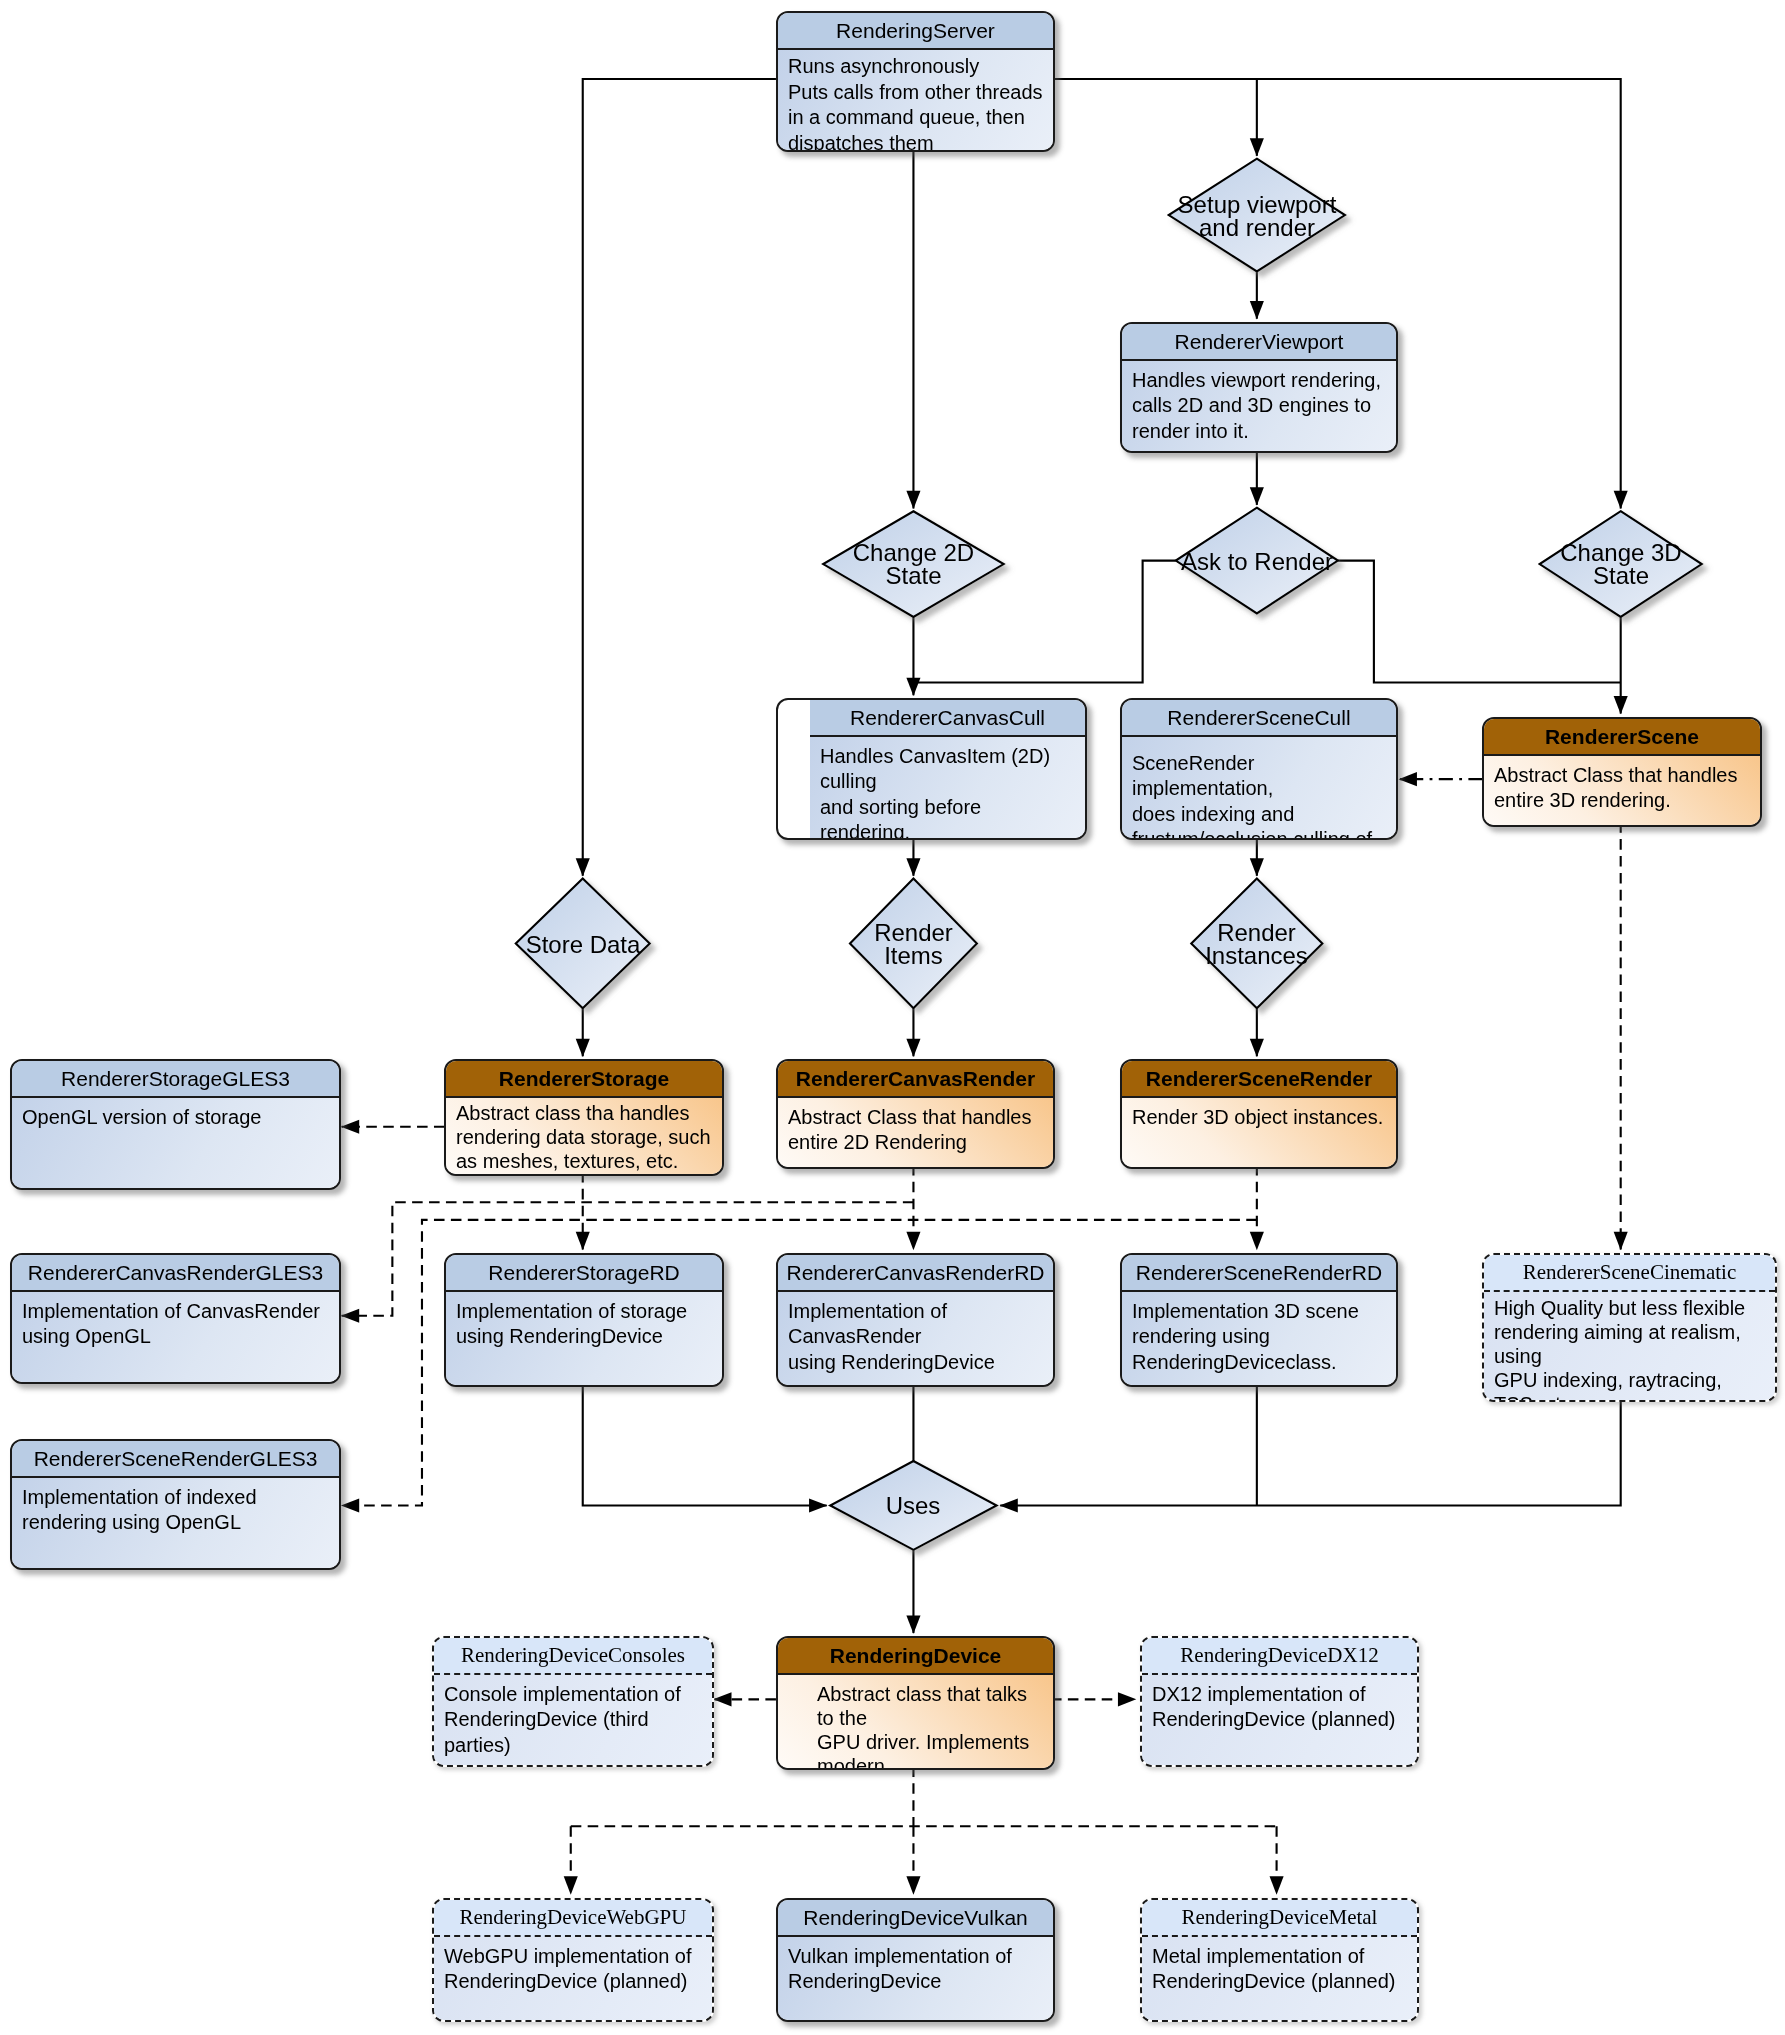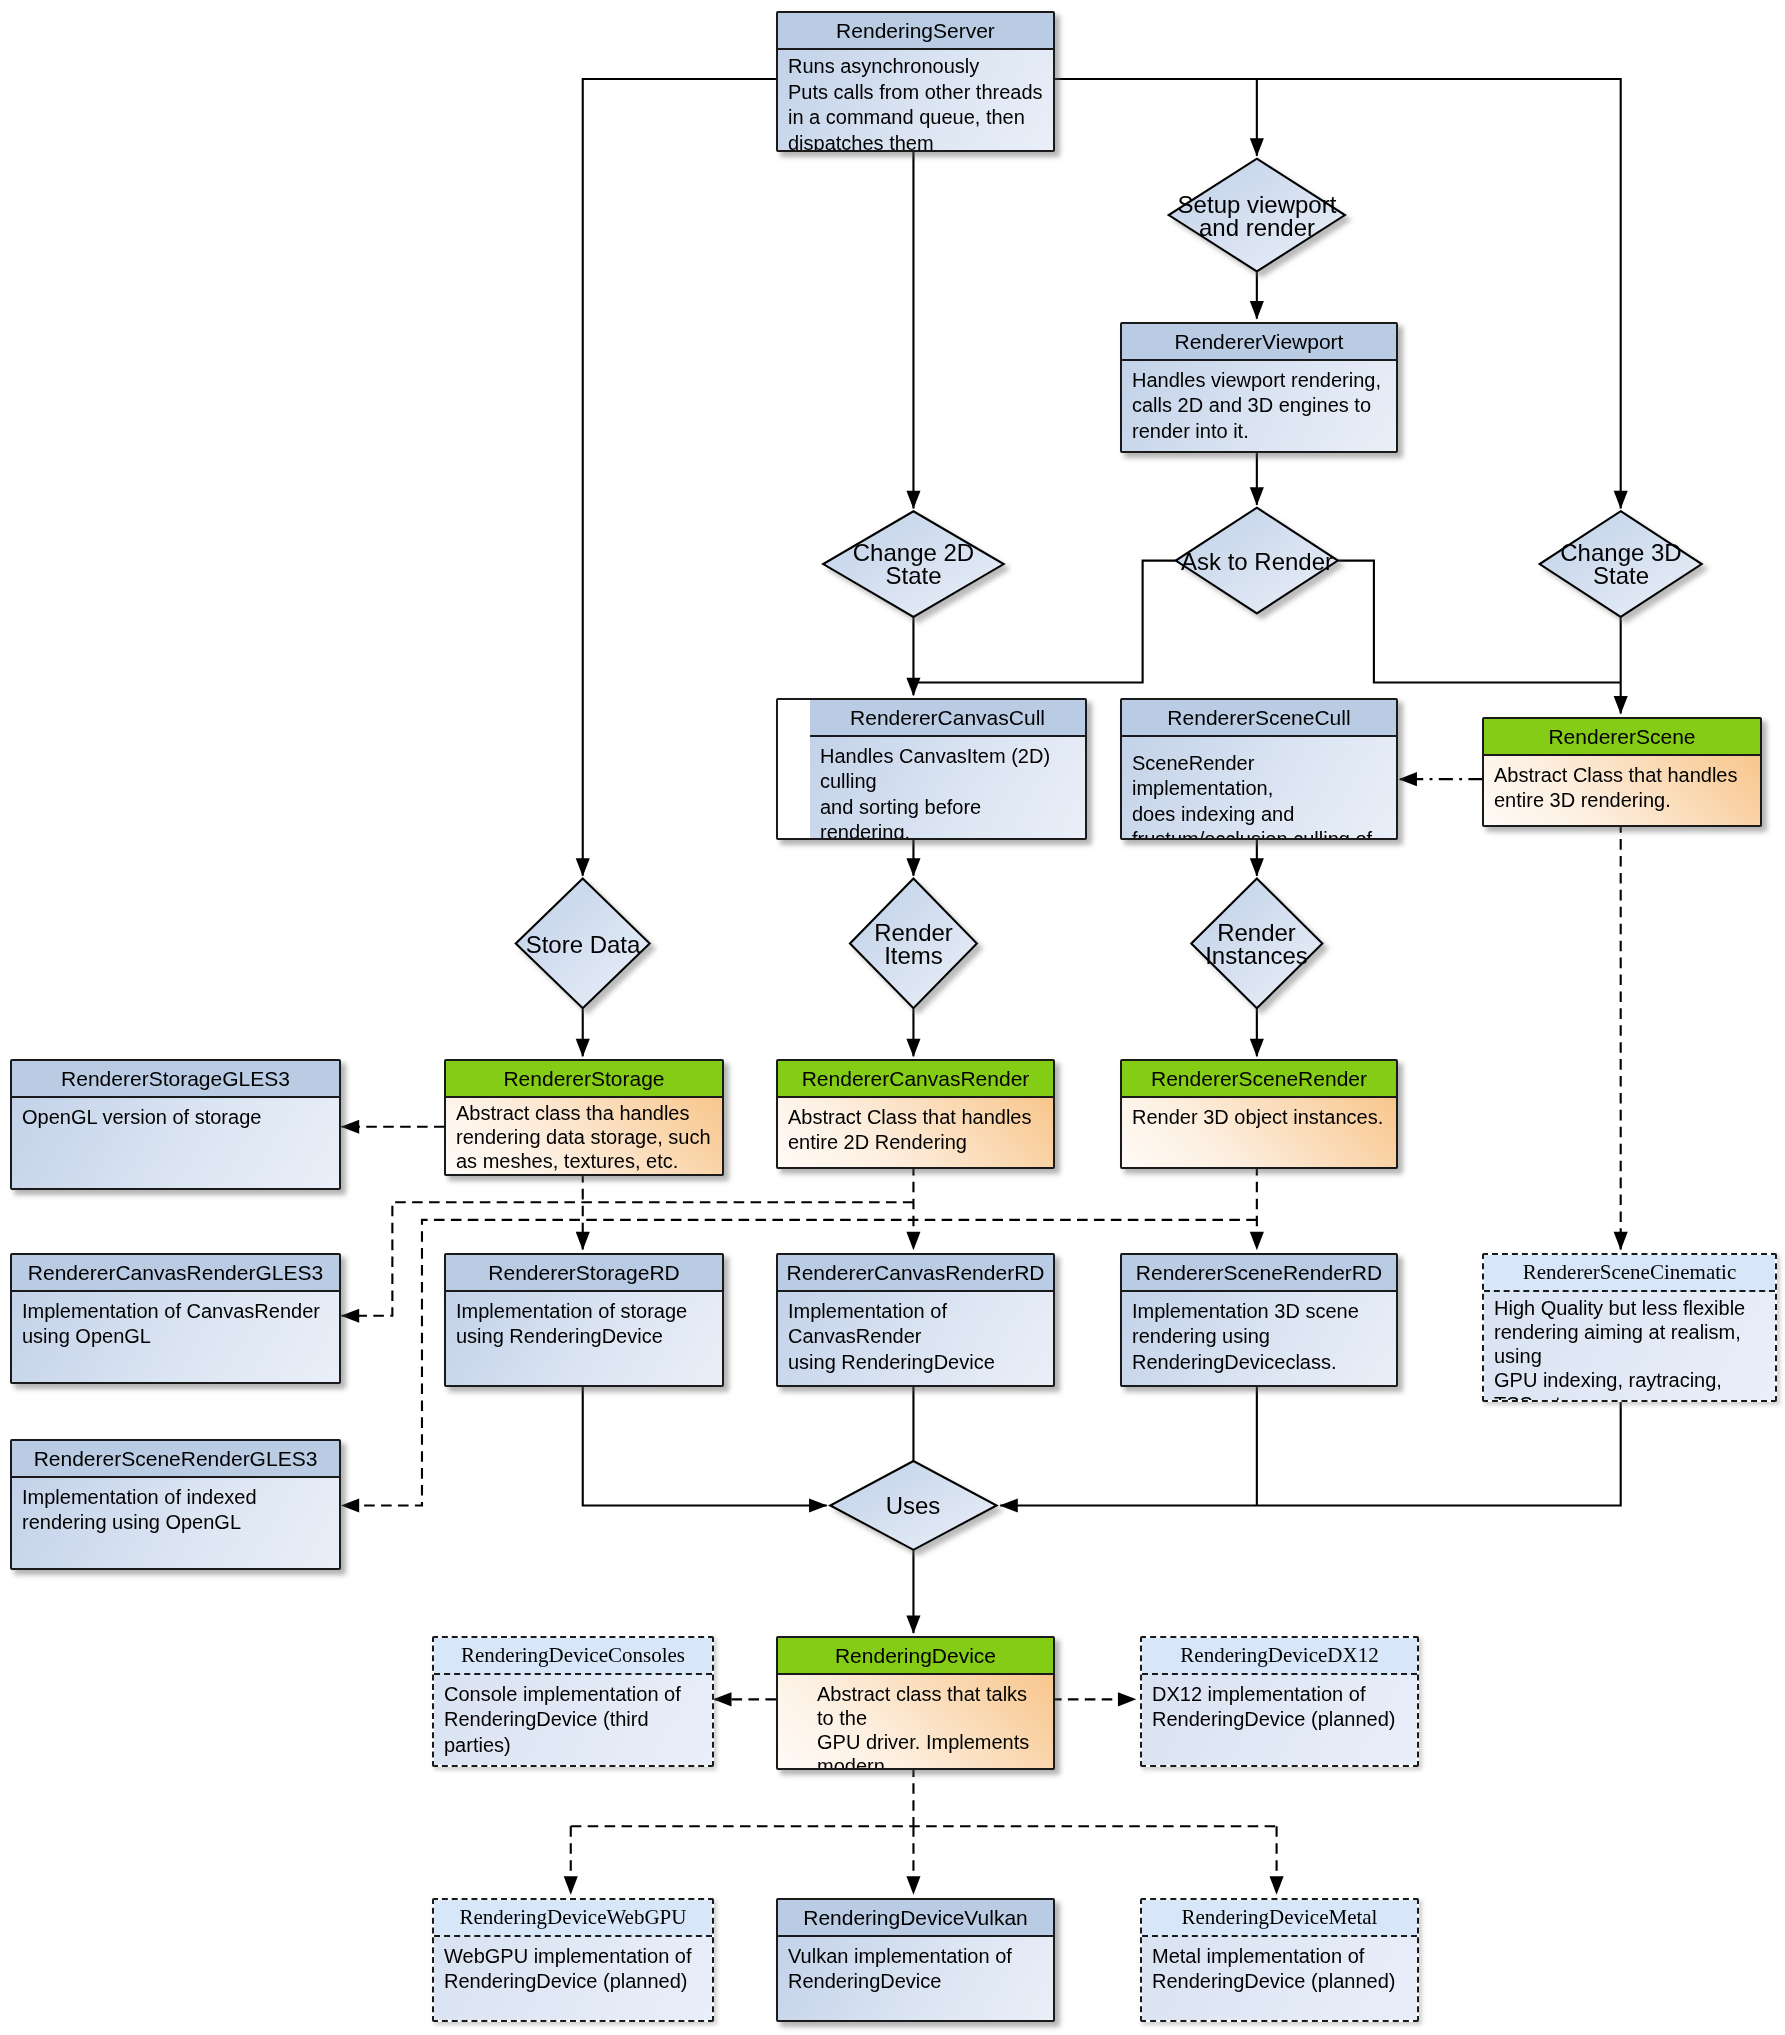--- a/index.html
+++ b/index.html
@@ -1,25 +1,25 @@
 <!DOCTYPE html>
 <html style="font-size:11.3px"><head>
 <meta charset="utf-8">
 <style>
   html,body{margin:0;padding:0;background:#ffffff;}
   body{width:1786px;height:2035px;position:relative;font-family:"Liberation Sans",sans-serif;color:#000;}
   #canvas{position:absolute;left:0;top:0;width:1786px;height:2035px;}
   svg.wires{position:absolute;left:0;top:0;z-index:1;}
-  .node{position:absolute;z-index:2;border:2.1px solid #1a1a1a;border-radius:2px;overflow:hidden;
+  .node{position:absolute;z-index:2;border:2.1px solid #1a1a1a;border-radius:12px;overflow:hidden;
         box-shadow:4.2px 4.2px 5.6px rgba(90,90,90,.45);background:#fff;}
   .node .hd{height:35px;line-height:35px;text-align:center;font-size:21px;border-bottom:2.1px solid #1a1a1a;}
   .node .bd{padding:7px 10px 4.2px 10px;font-size:20px;line-height:25.4px;white-space:pre-line;text-align:left;}
   .node.blue .hd{background:#b9cce4;}
   .node.blue .bd{background:linear-gradient(120deg,#c3d2e9 0%,#dde6f3 55%,#ecf1f9 100%);height:100%;}
-  .node.orange .hd{background:#84cc16;}
+  .node.orange .hd{background:#a16207;font-weight:bold;}
   .node.orange .bd{background:linear-gradient(45deg,#ffffff 0%,#fdf0e2 40%,#f8c68c 100%);height:100%;}
   .node.dashed{border:2.1px dashed #1a1a1a;box-shadow:2.8px 2.8px 4.2px rgba(120,120,120,.35);}
   .node.dashed .hd{background:#d8e6f9;border-bottom:2.1px dashed #1a1a1a;font-family:Liberation Serif, serif;}
   .node.dashed .bd{background:linear-gradient(120deg,#d9e2f2 0%,#e4ebf7 60%,#eaf0fa 100%);height:100%;}
   .dlabel{position:absolute;z-index:3;display:flex;align-items:center;justify-content:center;
           text-align:center;font-size:24px;line-height:23px;white-space:pre-line;pointer-events:none;}
 </style>
 </head>
 <body>
 

